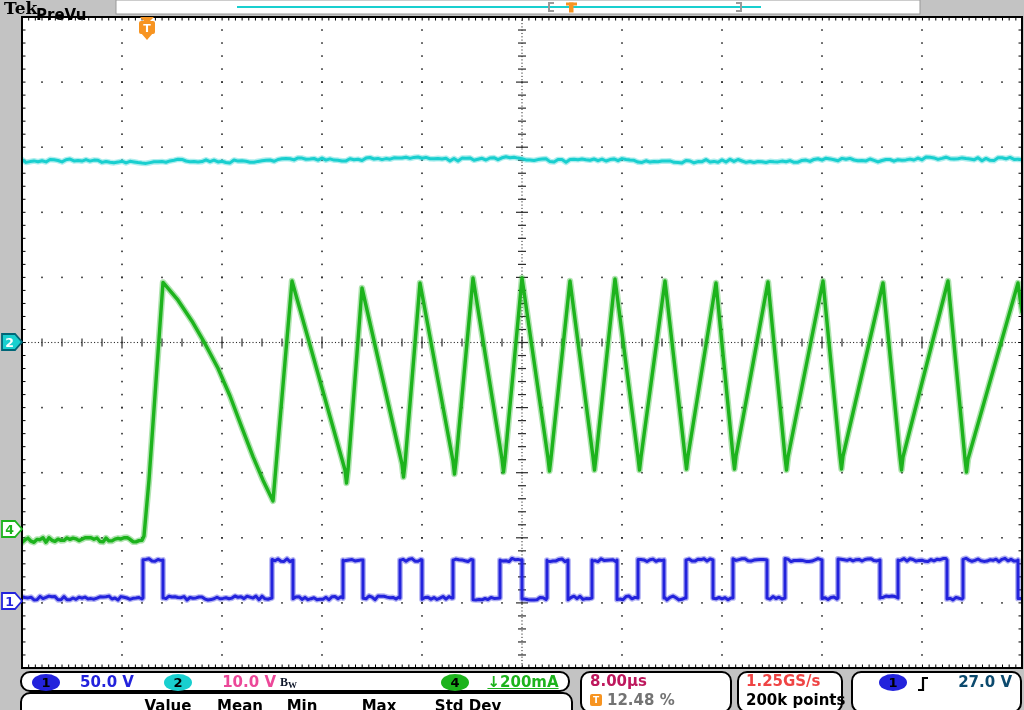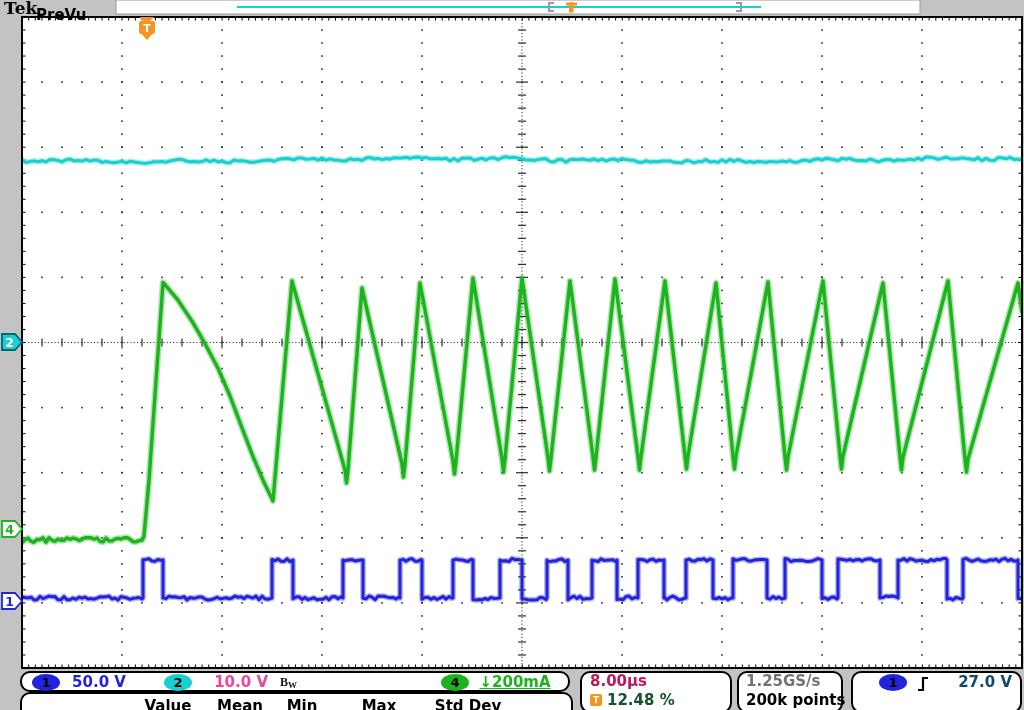--- a/index.html
+++ b/index.html
@@ -6,21 +6,21 @@
   #screen{position:relative;width:1024px;height:710px;background:#c3c3c3;overflow:hidden;
           font-family:"DejaVu Sans","Liberation Sans",sans-serif;}
   #scope{position:absolute;left:0;top:0;}
   .abs{position:absolute;}
   .logo{font-family:"DejaVu Serif","Liberation Serif",serif;font-weight:bold;font-size:17px;color:#000;}
   .mode{font-weight:bold;font-size:15px;color:#000;margin-top:6px;}
   .rbox{position:absolute;background:#fff;border:2px solid #000;border-radius:10px;box-sizing:border-box;}
   .oval{position:absolute;width:28px;height:17px;border-radius:50%;display:flex;align-items:center;justify-content:center;
         font-size:13px;font-weight:bold;color:#000;top:1px;}
   .rd{position:absolute;font-weight:bold;font-size:15px;top:1px;line-height:17px;white-space:nowrap;}
-  .ctr{text-align:center;}
+  .ctr{text-align:center;margin-left:8px;}
   .hdr{position:absolute;top:3px;font-weight:bold;font-size:15px;color:#000;text-align:center;}
   .sub{font-size:9px;font-weight:bold;vertical-align:-2px;}
   .tico{position:absolute;width:12px;height:12px;background:#f79421;border-radius:2px;color:#fff;
         font-size:9px;font-weight:bold;text-align:center;line-height:12px;}
 </style>
 </head>
 <body>
 
 <div id="screen">
 
@@ -1866,25 +1866,25 @@
     <div class="rd" style="left:258px;color:#0f172a;font-size:12px;font-family:Liberation Serif, serif;"><span>B</span><span class="sub">W</span></div>
     <div class="oval" style="left:419px;background:#1db31d;">
         <span>4</span>
       </div>
     <div class="rd ctr" style="left:450px;width:86px;color:#1db31d;text-decoration:underline;">↓200mA</div>
   </div>
 
   <div class="rbox" style="left:580px;top:671px;width:152px;height:42px;">
     <div class="rd" style="left:8px;top:0px;color:#be185d;">8.00µs</div>
     <div class="tico" style="left:8px;top:21px;">T</div>
-    <div class="rd" style="left:25px;top:19px;color:#14532d;">12.48 %</div>
+    <div class="rd" style="left:25px;top:19px;color:#737373;">12.48 %</div>
   </div>
 
   <div class="rbox" style="left:737px;top:671px;width:106px;height:42px;">
-    <div class="rd" style="left:7px;top:0px;color:#737373;">1.25GS/s</div>
+    <div class="rd" style="left:7px;top:0px;color:#ef4444;">1.25GS/s</div>
     <div class="rd" style="left:7px;top:19px;color:#000;">200k points</div>
   </div>
 
   <div class="rbox" style="left:851px;top:671px;width:171px;height:42px;">
     <div class="oval" style="left:26px;background:#2323dc;">
         <span>1</span>
       </div>
     <svg class="abs" style="left:62px;top:2px;" width="18" height="18">
       <path d="M3,15 h5 V3 h5" stroke="#000" stroke-width="2.2" fill="none"></path>
     </svg>

